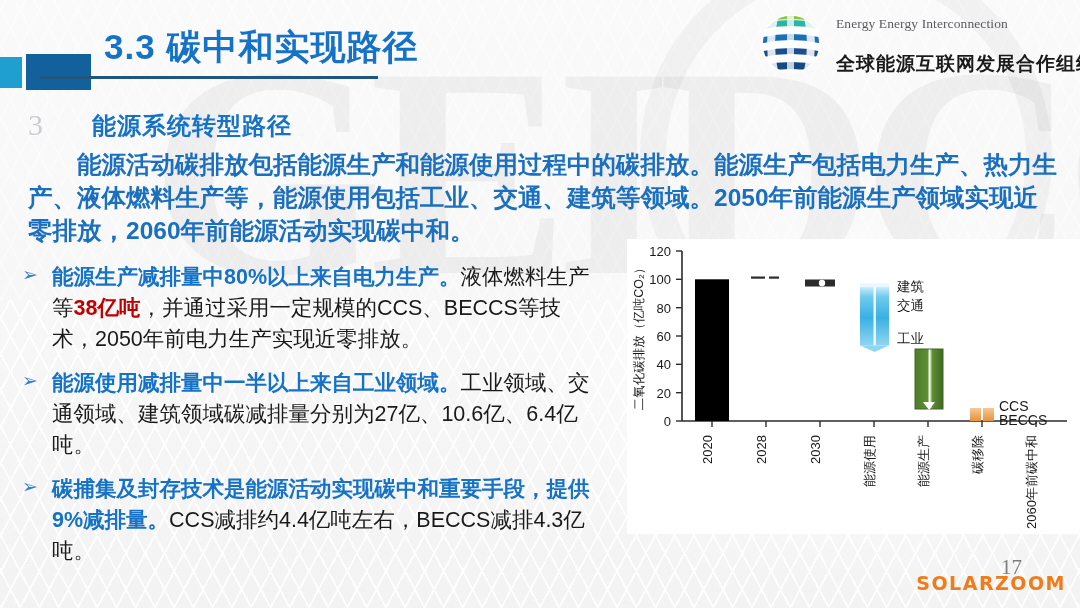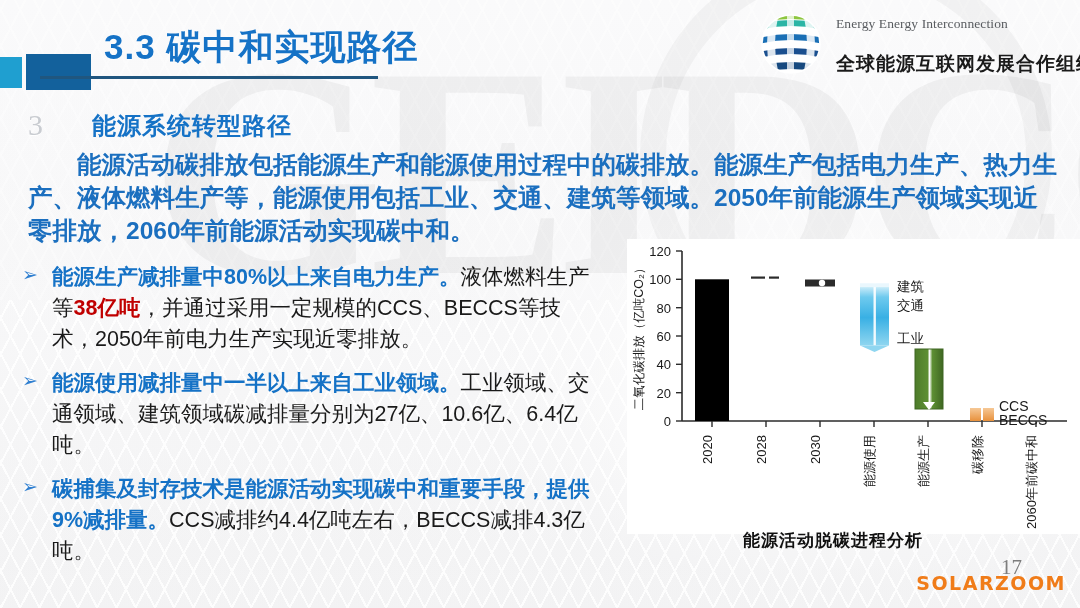--- a/index.html
+++ b/index.html
@@ -298,18 +298,17 @@
       <g font-size="13.5" fill="#1a1a1a">
         <text x="270" y="52">建筑</text>
         <text x="270" y="71">交通</text>
         <text x="270" y="104">工业</text>
         <text x="372" y="172" font-size="14">CCS</text>
         <text x="372" y="186" font-size="14">BECCS</text>
       </g>
     </svg>
   </div>
 
-  <div class="chart-caption">能源活动脱碳进程分析</div>
 
   <div class="pagenum">17</div>
   <div class="wm">SOLARZOOM</div>
 
 </div>
 
 </body></html>

